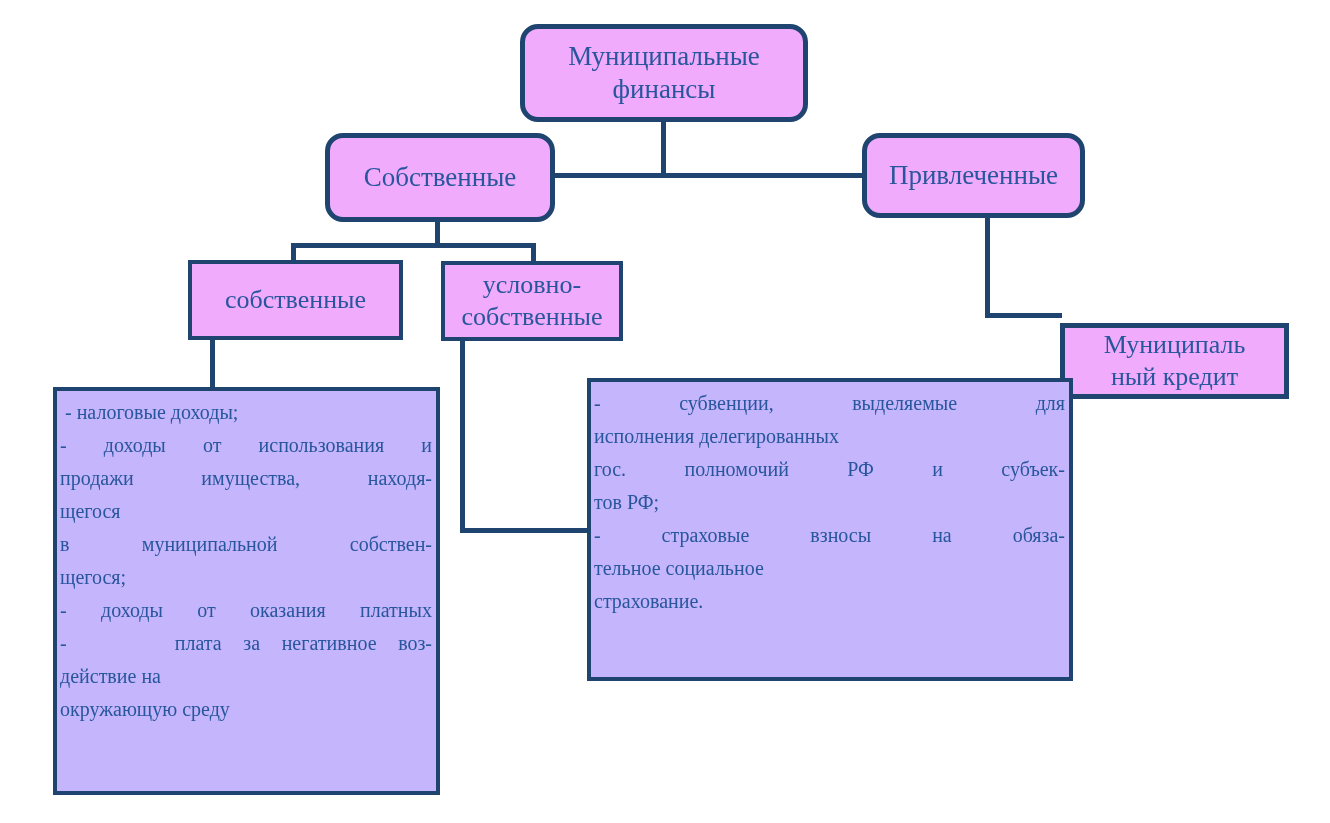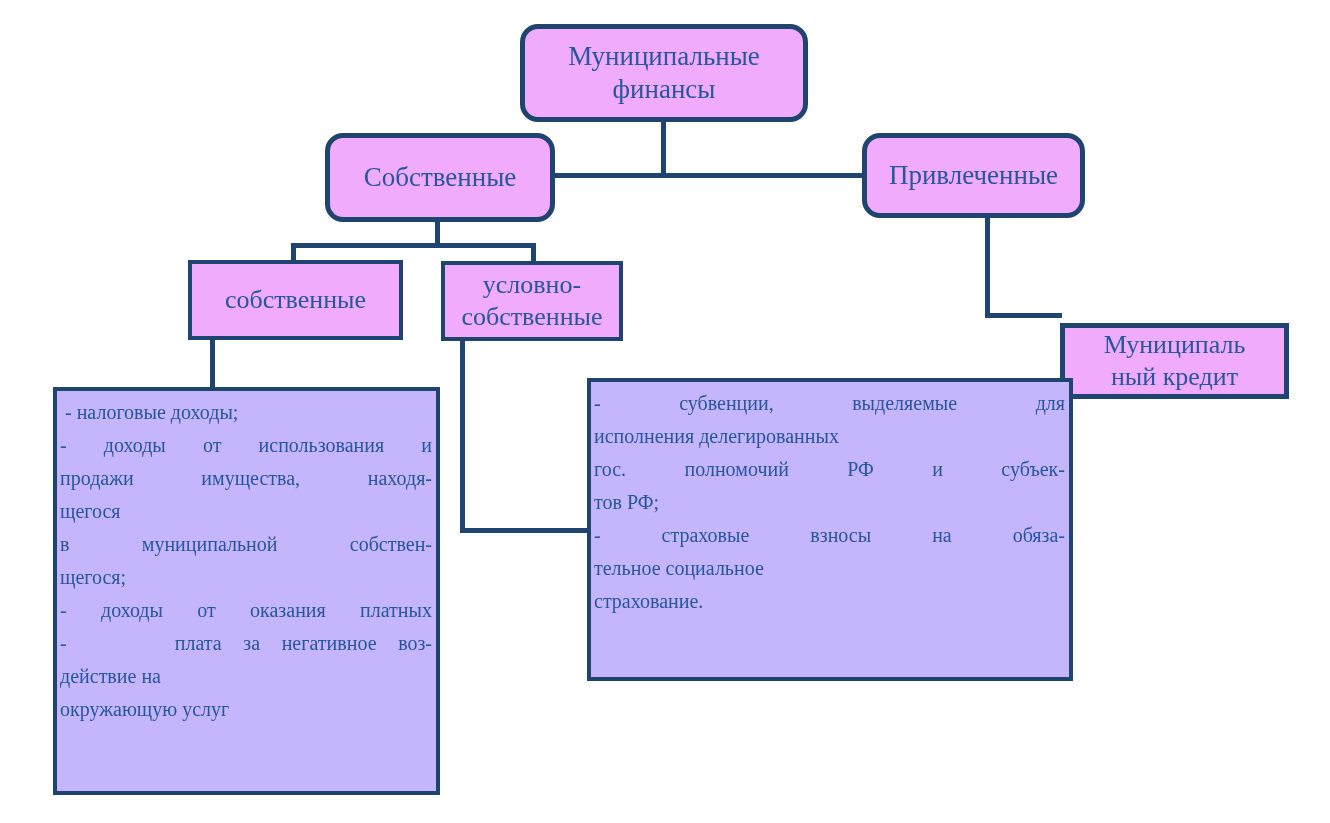--- a/index.html
+++ b/index.html
@@ -87,21 +87,21 @@
   <div class="textbox" style="left:53px; top:387px; width:387px; height:408px;">
       <div class="line"> - налоговые доходы;</div>
       <div class="line j">- доходы от использования и</div>
       <div class="line j">продажи имущества, находя-</div>
       <div class="line">щегося</div>
       <div class="line j">в муниципальной собствен-</div>
       <div class="line">щегося;</div>
       <div class="line j">- доходы от оказания платных</div>
       <div class="line j">-     плата за негативное воз-</div>
       <div class="line">действие на</div>
-      <div class="line">окружающую услуг</div>
+      <div class="line">окружающую среду</div>
     </div>
 
   <div class="textbox" style="left:587px; top:378px; width:486px; height:303px;">
       <div class="line j">- субвенции, выделяемые для</div>
       <div class="line">исполнения делегированных</div>
       <div class="line j">гос. полномочий РФ и субъек-</div>
       <div class="line">тов РФ;</div>
       <div class="line j">- страховые взносы на обяза-</div>
       <div class="line">тельное социальное</div>
       <div class="line">страхование.</div>

